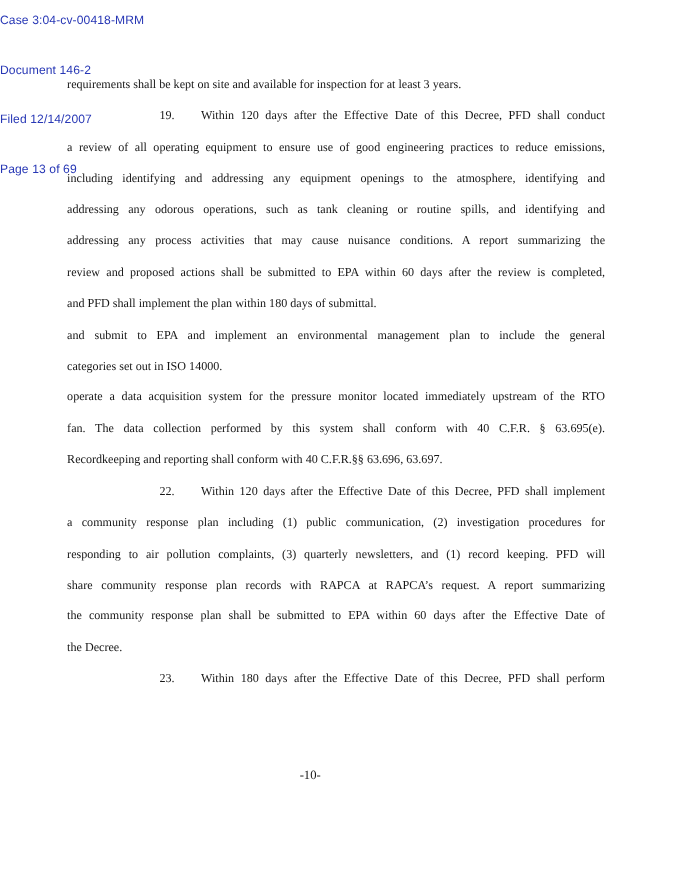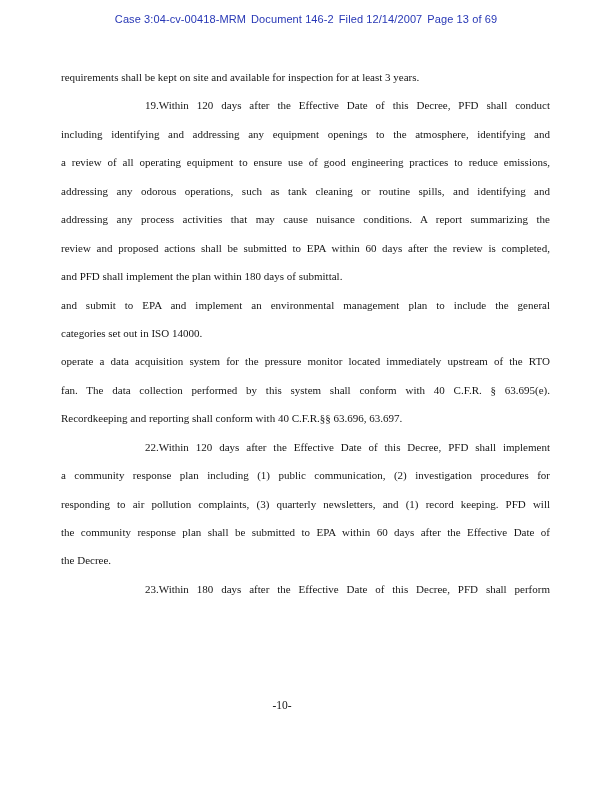--- a/index.html
+++ b/index.html
@@ -12,46 +12,47 @@
   }
   .page {
     position: absolute; inset: 0;
     background: #ffffff;
   }
   .court-header {
     position: absolute;
     top: 13px; left: 0; width: 612px;
     display: flex;
     justify-content: center;
-    gap: 5px;
+    gap: 33px;
     font-family: "Liberation Sans", sans-serif;
     font-size: 11px;
     letter-spacing: 0.1px;
     color: #2737b5;
     white-space: nowrap;
+    flex-direction: column;
   }
   .body-text {
     position: absolute;
     top: 63px; left: 61px; width: 489px;
     font-size: 11px;
     color: #161616;
   }
   .ln {
     line-height: 28.45px;
     height: 28.45px;
     white-space: nowrap;
   }
   .ln.wrapok { white-space: normal; }
   .j {
     text-align: justify;
     text-align-last: justify;
     white-space: normal;
   }
   .first { padding-left: 84px; }
-  .pnum { }
+  .pnum { padding-right: 24px; }
   .footer {
     position: absolute;
     top: 697px; left: 0; width: 564px;
     text-align: center;
     font-size: 11.5px;
     line-height: 16px;
     color: #161616;
   }
 </style>
 </head>
@@ -64,37 +65,38 @@
     <span>Document 146-2</span>
     <span>Filed 12/14/2007</span>
     <span>Page 13 of 69</span>
   </div>
 
   <div class="body-text">
 
     <div class="ln wrapok"><span>requirements shall be kept on site and available for inspection for at least 3 years.</span></div>
 
     <div class="ln j first"><span class="pnum">19.</span><span>Within 120 days after the Effective Date of this Decree, PFD shall conduct</span></div>
+    <div class="ln j"><span>a review of all operating equipment to ensure use of good engineering practices to reduce emissions,</span></div>
     <div class="ln j"><span>including identifying and addressing any equipment openings to the atmosphere, identifying and</span></div>
-    <div class="ln j"><span>a review of all operating equipment to ensure use of good engineering practices to reduce emissions,</span></div>
     <div class="ln j"><span>addressing any odorous operations, such as tank cleaning or routine spills, and identifying and</span></div>
     <div class="ln j"><span>addressing any process activities that may cause nuisance conditions.  A report summarizing the</span></div>
     <div class="ln j"><span>review and proposed actions shall be submitted to EPA within 60 days after the review is completed,</span></div>
     <div class="ln wrapok"><span>and PFD shall implement the plan within 180 days of submittal.</span></div>
 
     <div class="ln j"><span>and submit to EPA and implement an environmental management plan to include the general</span></div>
     <div class="ln wrapok"><span>categories set out in ISO 14000.</span></div>
 
     <div class="ln j"><span>operate a data acquisition system for the pressure monitor located immediately upstream of the RTO</span></div>
     <div class="ln j"><span>fan.  The data collection performed by this system shall conform with 40 C.F.R. § 63.695(e).</span></div>
     <div class="ln wrapok"><span>Recordkeeping and reporting shall conform with 40 C.F.R.§§ 63.696, 63.697.</span></div>
 
     <div class="ln j first"><span class="pnum">22.</span><span>Within 120 days after the Effective Date of this Decree, PFD shall implement</span></div>
     <div class="ln j"><span>a community response plan including (1) public communication, (2) investigation procedures for</span></div>
     <div class="ln j"><span>responding to air pollution complaints, (3) quarterly newsletters, and (1) record keeping.  PFD will</span></div>
+    <div class="ln j"><span>share community response plan records with RAPCA at RAPCA’s request.  A report summarizing</span></div>
     <div class="ln j"><span>the community response plan shall be submitted to EPA within 60 days after the Effective Date of</span></div>
     <div class="ln wrapok"><span>the Decree.</span></div>
 
     <div class="ln j first"><span class="pnum">23.</span><span>Within 180 days after the Effective Date of this Decree, PFD shall perform</span></div>
   </div>
 
   <div class="footer">-10-</div>
 
 </div>
 

